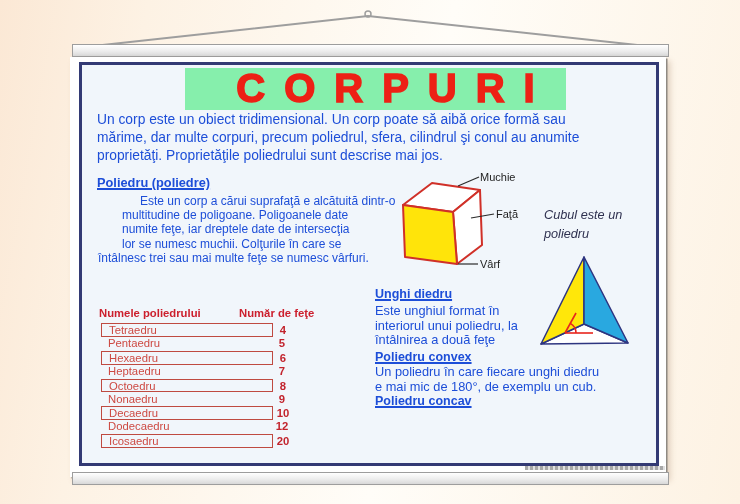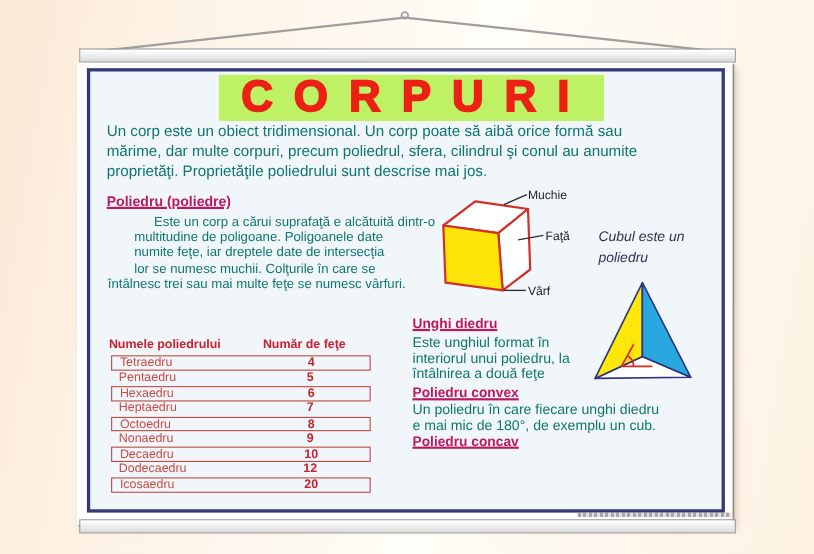--- a/index.html
+++ b/index.html
@@ -12,41 +12,41 @@
   .rail{position:absolute;left:72px;width:597px;height:13px;
     background:linear-gradient(to bottom,#ffffff,#ededed 55%,#d8d8d8);
     border:1px solid #9d9d9d;box-sizing:border-box;}
   .rail-top{top:44px;}
   .rail-bottom{top:472px;}
   .sheet{position:absolute;left:70px;top:57px;width:596px;height:420px;background:#ffffff;
     box-shadow:1.5px 1.5px 0 0 #8f8a83, 4px 4px 6px rgba(150,110,75,.30);}
   .frame{position:absolute;left:9px;top:5px;width:580px;height:404px;box-sizing:border-box;
     border:3px solid #333a74;background:#f1f6fb;}
   .abs{position:absolute;}
-  .title-bar{left:117px;top:3px;width:350px;height:42px;background:#bef264;}
+  .title-bar{left:103px;top:3px;width:350px;height:42px;background:#86efac;padding-left:31px;}
   .title-text{display:block;text-align:center;line-height:41px;padding-left:8px;
     font-size:40px;font-weight:bold;letter-spacing:19px;color:#ed2015;
     -webkit-text-stroke:1.6px #ed2015;white-space:nowrap;}
-  .navy{color:#0f766e;}
+  .navy{color:#1d4ed8;}
   .intro{left:15px;top:46px;font-size:13.8px;line-height:18px;white-space:nowrap;}
-  .red-head{font-size:12.5px;font-weight:bold;color:#be185d;
+  .red-head{font-size:12.5px;font-weight:bold;color:#1d4ed8;
     text-decoration:underline;text-decoration-thickness:1.5px;white-space:nowrap;}
   .h-poliedru{left:15px;top:110px;font-size:12.8px;}
   .para{left:40px;top:129px;font-size:12px;line-height:14.2px;white-space:nowrap;}
   .para .indent{padding-left:18px;}
   .para .outdent{margin-left:-24px;}
   .cube-svg{left:313px;top:100px;}
   .caption{left:462px;top:141px;width:104px;font-size:12.7px;line-height:19px;
     font-style:italic;color:#2f3150;}
   .note{left:26px;top:213px;font-size:10.3px;line-height:10.8px;font-weight:bold;white-space:nowrap;}
   .thead{top:242px;font-size:11.3px;font-weight:bold;color:#cc1f2d;white-space:nowrap;}
   .th-name{left:17px;}
   .th-faces{left:157px;}
   .rows{left:19px;top:258px;width:212px;height:126px;}
-  .trow{position:absolute;left:0;width:236px;height:13.9px;box-sizing:border-box;
+  .trow{position:absolute;left:0;width:172px;height:13.9px;box-sizing:border-box;
     line-height:13.6px;font-size:11.3px;color:#cd4a43;}
   .trow.boxed{border:1px solid #bf4a41;}
   .tname{position:absolute;left:7px;top:0;}
   .tnum{position:absolute;left:163px;top:0;width:36px;text-align:center;
     font-weight:bold;color:#c2242d;}
   .rc-head-unghi{left:293px;top:222px;}
   .rc-p1{left:293px;top:239px;}
   .rc-head-convex{left:293px;top:285px;}
   .rc-p2{left:293px;top:300px;}
   .rc-head-concav{left:293px;top:329px;}

